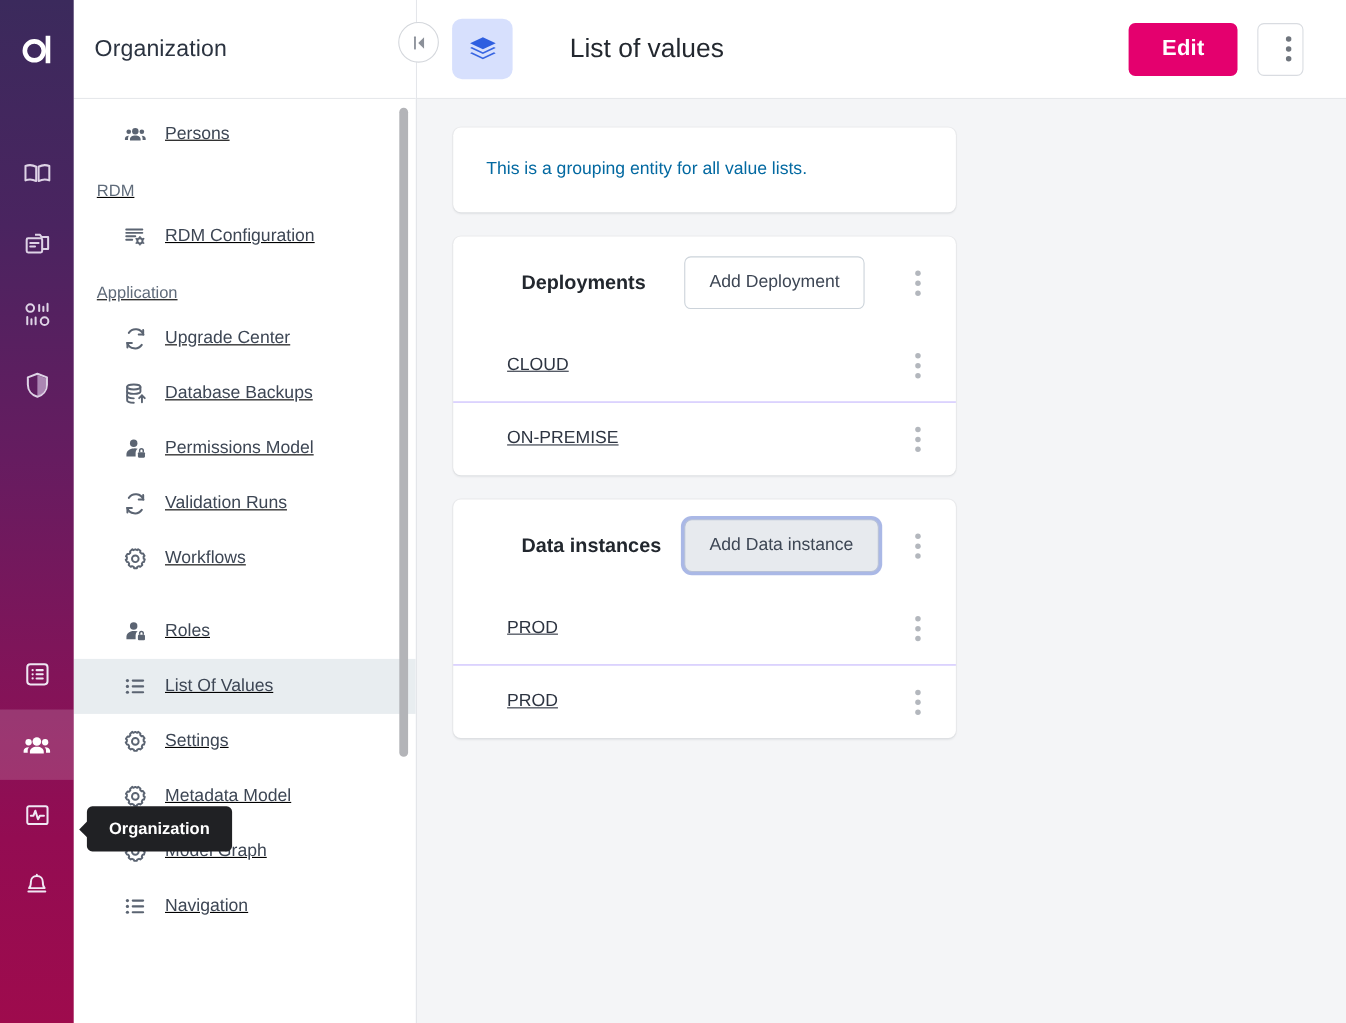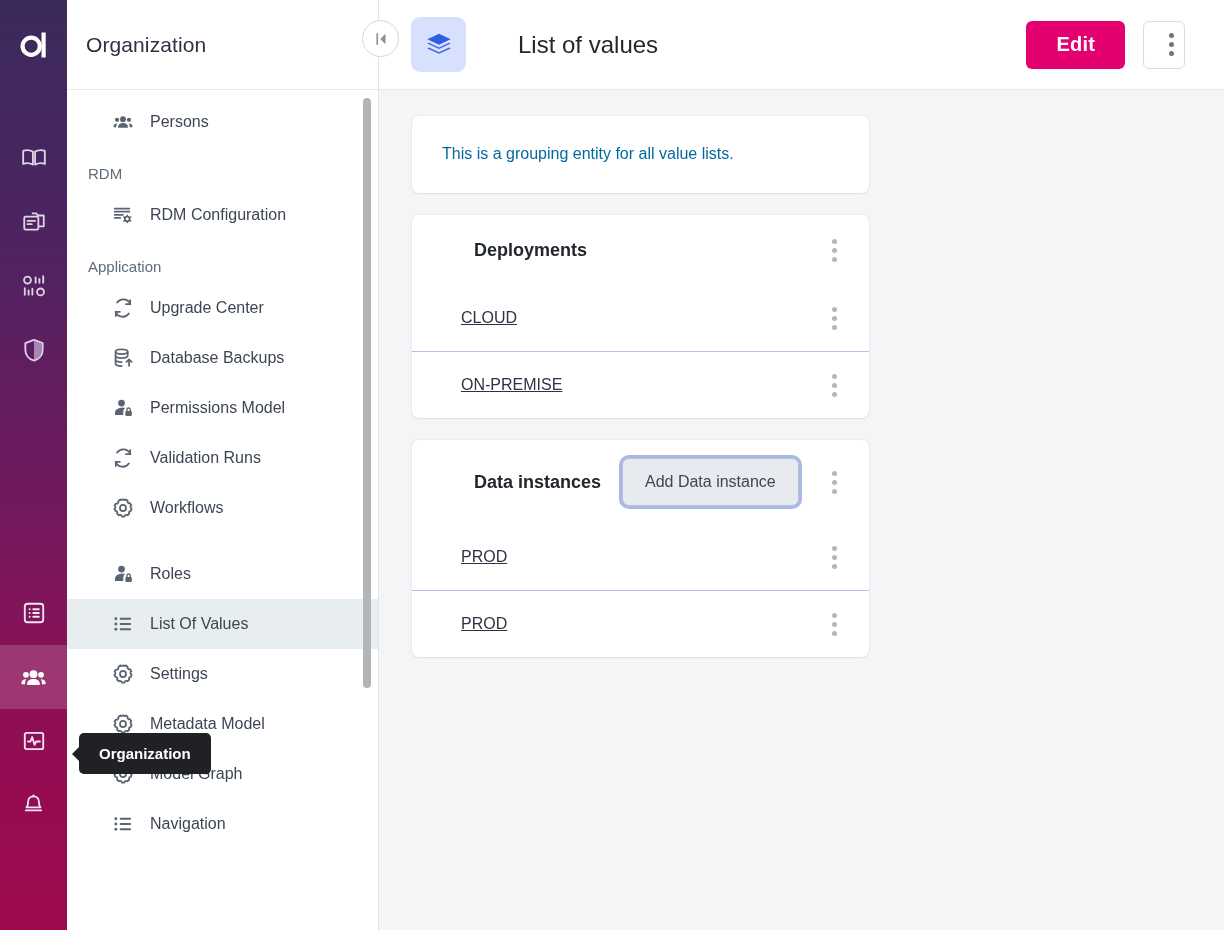--- a/index.html
+++ b/index.html
@@ -52,20 +52,21 @@
     padding-left: 19px;
     border-bottom: 1px solid #e6e8eb;
     background: #fff;
   }
   .sidebar-title {
     font-size: 21px; color: #2b3340; font-weight: 400; letter-spacing: .1px;
   }
   .sidebar-scroll {
     flex: 1 1 auto; position: relative; overflow: hidden;
     padding-top: 7px;
+    text-decoration: underline;
   }
   .nav-group-label {
     font-size: 15px; color: #5f6b7a; padding: 18px 0 8px 21px;
   }
   .nav-item {
     display: flex; align-items: center; gap: 15px;
     height: 50px; padding-left: 44px; cursor: pointer;
     color: #3d4654; font-size: 16px;
   }
   .nav-item .nav-ico {
@@ -497,20 +498,21 @@
 
       <div class="card">
         <div class="card-pad">
           <div class="card-text">This is a grouping entity for all value lists.</div>
         </div>
       </div>
 
       <div class="card">
         <div class="card-head-row">
           <div class="card-head-title">Deployments</div>
+          <button class="btn-add">Add Deployment</button>
           <span class="kebab">
             <span></span>
               <span></span>
               <span></span>
           </span>
         </div>
         <div class="list-row">
           <a class="list-link">CLOUD</a>
           <span class="kebab">
             <span></span>

